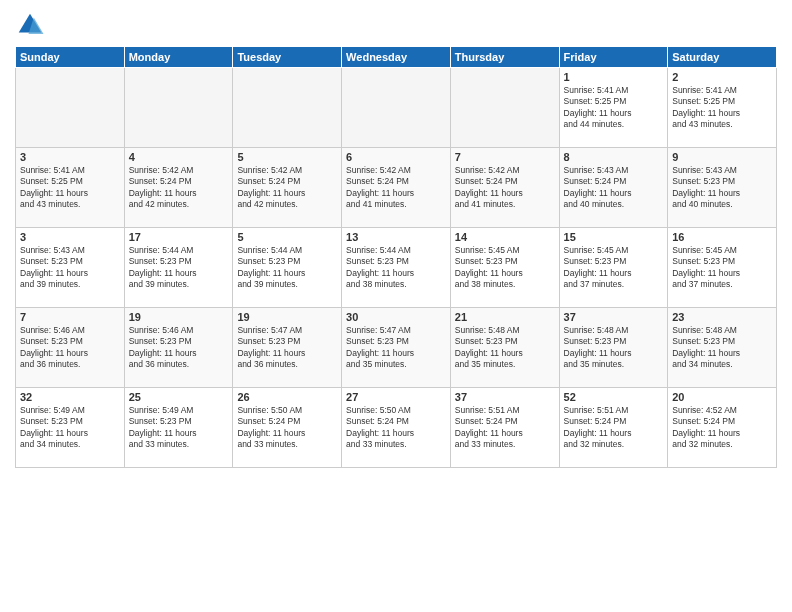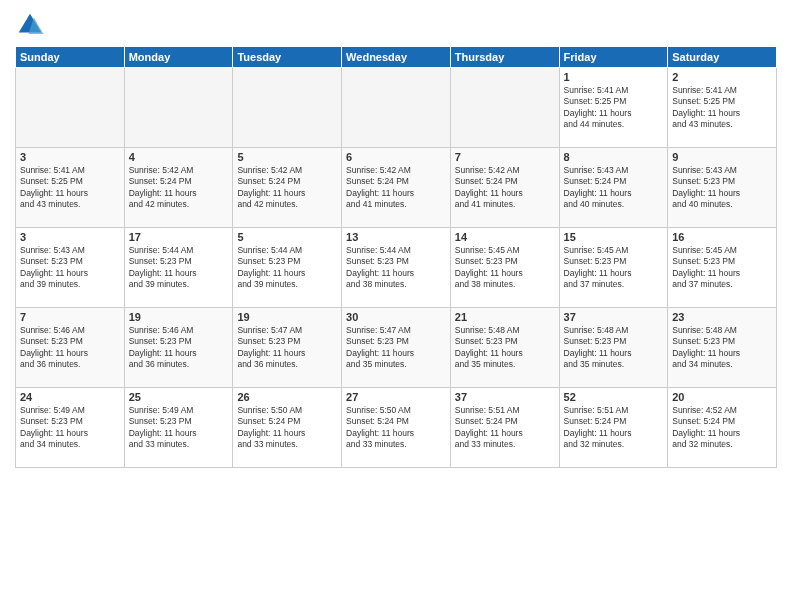--- a/index.html
+++ b/index.html
@@ -295,21 +295,21 @@
           <td>
             <span class="day-num">23</span>
             <div class="day-info" style="white-space: pre-line;">Sunrise: 5:48 AM
 Sunset: 5:23 PM
 Daylight: 11 hours
 and 34 minutes.</div>
           </td>
         </tr>
         <tr>
           <td>
-            <span class="day-num">24</span>
+            <span class="day-num">32</span>
             <div class="day-info" style="white-space: pre-line;">Sunrise: 5:49 AM
 Sunset: 5:23 PM
 Daylight: 11 hours
 and 34 minutes.</div>
           </td>
           <td>
             <span class="day-num">25</span>
             <div class="day-info" style="white-space: pre-line;">Sunrise: 5:49 AM
 Sunset: 5:23 PM
 Daylight: 11 hours

